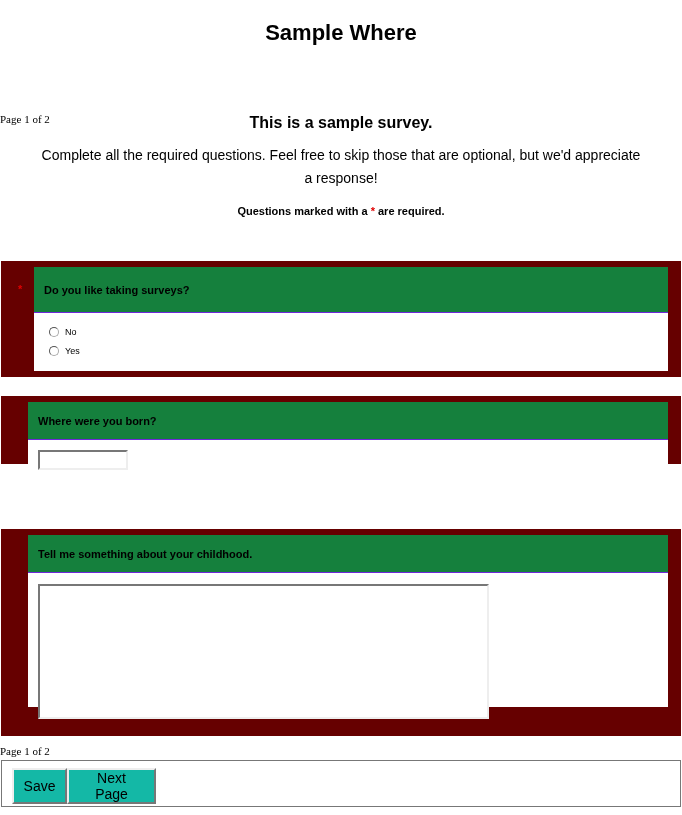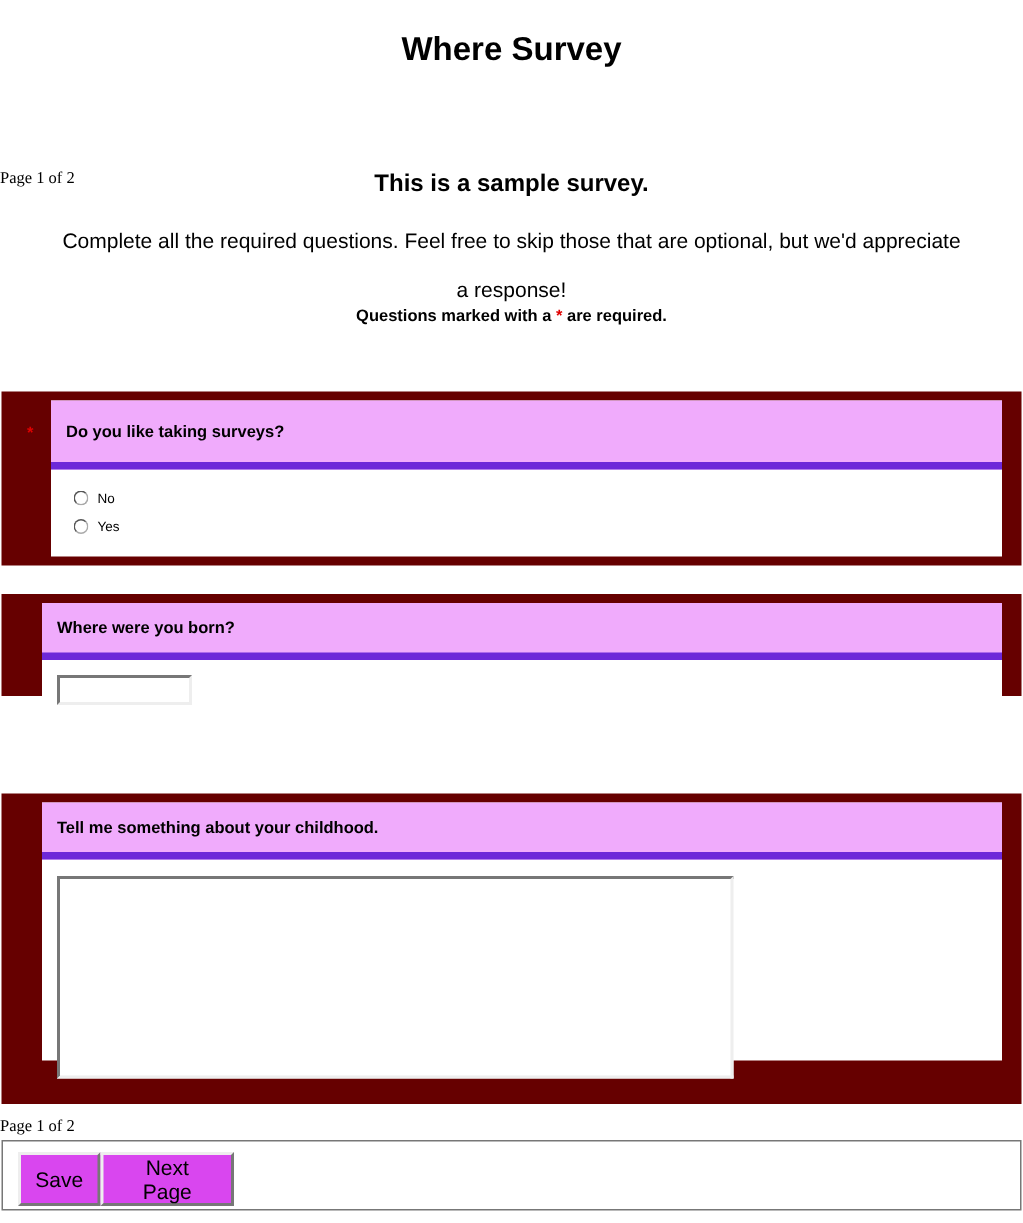--- a/index.html
+++ b/index.html
@@ -1,36 +1,36 @@
 <!DOCTYPE html>
 <html><head>
 <meta charset="utf-8">
 <style>
   html, body { margin:0; padding:0; background:#fff; }
   body { width:682px; height:815px; position:relative; overflow:hidden; font-family:"Liberation Sans", sans-serif; color:#000; }
   .title { position:absolute; left:0; width:682px; top:20px; text-align:center; font-size:22px; font-weight:bold; }
   .subtitle { position:absolute; left:0; width:682px; top:70px; text-align:center; font-size:16px; font-weight:bold;margin-top:44px; }
   .pager { position:absolute; left:0; font-family:"Liberation Serif", serif; font-size:11px; }
-  .intro { position:absolute; left:40px; width:602px; top:144px; text-align:center; font-size:14px; line-height:33px; }
+  .intro { position:absolute; left:40px; width:602px; top:144px; text-align:center; font-size:14px; line-height:23px; }
   .reqnote { position:absolute; left:0; width:682px; top:205px; text-align:center; font-size:11px; font-weight:bold; }
   .reqnote .star { color:#e00000; }
   .qblock { position:absolute; left:1px; width:680px; background:#660000; }
   .qinner { position:absolute; right:13px; background:#fff; }
-  .qhead { background:#f0abfc; border-bottom:5px solid #6d28d9; font-size:11px; font-weight:bold; padding-left:10px; box-sizing:border-box; display:flex; align-items:center; }
+  .qhead { background:#15803d; border-bottom:1px solid #6d28d9; font-size:11px; font-weight:bold; padding-left:10px; box-sizing:border-box; display:flex; align-items:center; }
   .reqstar { position:absolute; color:#e00000; font-size:11px; font-weight:bold; }
   .radio-row { display:flex; align-items:center; font-size:9px; height:19px; }
   .radio { width:10px; height:10px; border-radius:50%; border:1px solid #aaa; border-left-color:#555; border-top-color:#555; margin-right:6px; background:#fff; box-sizing:border-box; }
   .textin { position:absolute; border:2px solid #777; border-right-color:#eee; border-bottom-color:#eee; box-sizing:border-box; background:#fff; }
   .footer { position:absolute; left:1px; top:760px; width:680px; height:47px; border:1px solid #777; border-left-color:#777; box-sizing:border-box; }
-  .btn { position:absolute; top:7px; height:29px; background:#d946ef; border:2px solid #777; border-left-color:#eee; border-top-color:#eee; box-sizing:border-box; font-family:"Liberation Sans", sans-serif; font-size:14px; display:flex; align-items:center; justify-content:center; padding:16px; }
+  .btn { position:absolute; top:7px; height:29px; background:#14b8a6; border:2px solid #777; border-left-color:#eee; border-top-color:#eee; box-sizing:border-box; font-family:"Liberation Sans", sans-serif; font-size:14px; display:flex; align-items:center; justify-content:center; padding:16px; }
 </style>
 </head>
 <body>
 
-<div class="title">Where Survey</div>
+<div class="title">Sample Where</div>
 <div class="subtitle">This is a sample survey.</div>
 <div class="pager" style="top:113px;">Page 1 of 2</div>
 
 <div class="intro">Complete all the required questions. Feel free to skip those that are optional, but we'd appreciate a response!</div>
 <div class="reqnote"><span>Questions marked with a </span><span class="star">*</span><span> are required.</span></div>
 
 <div class="qblock" style="top:261px; height:116px;">
   <span class="reqstar" style="left:17px; top:22px;">*</span>
   <div class="qinner" style="left:33px; top:6px; height:104px;">
     <div class="qhead" style="height:46px;">Do you like taking surveys?</div>

